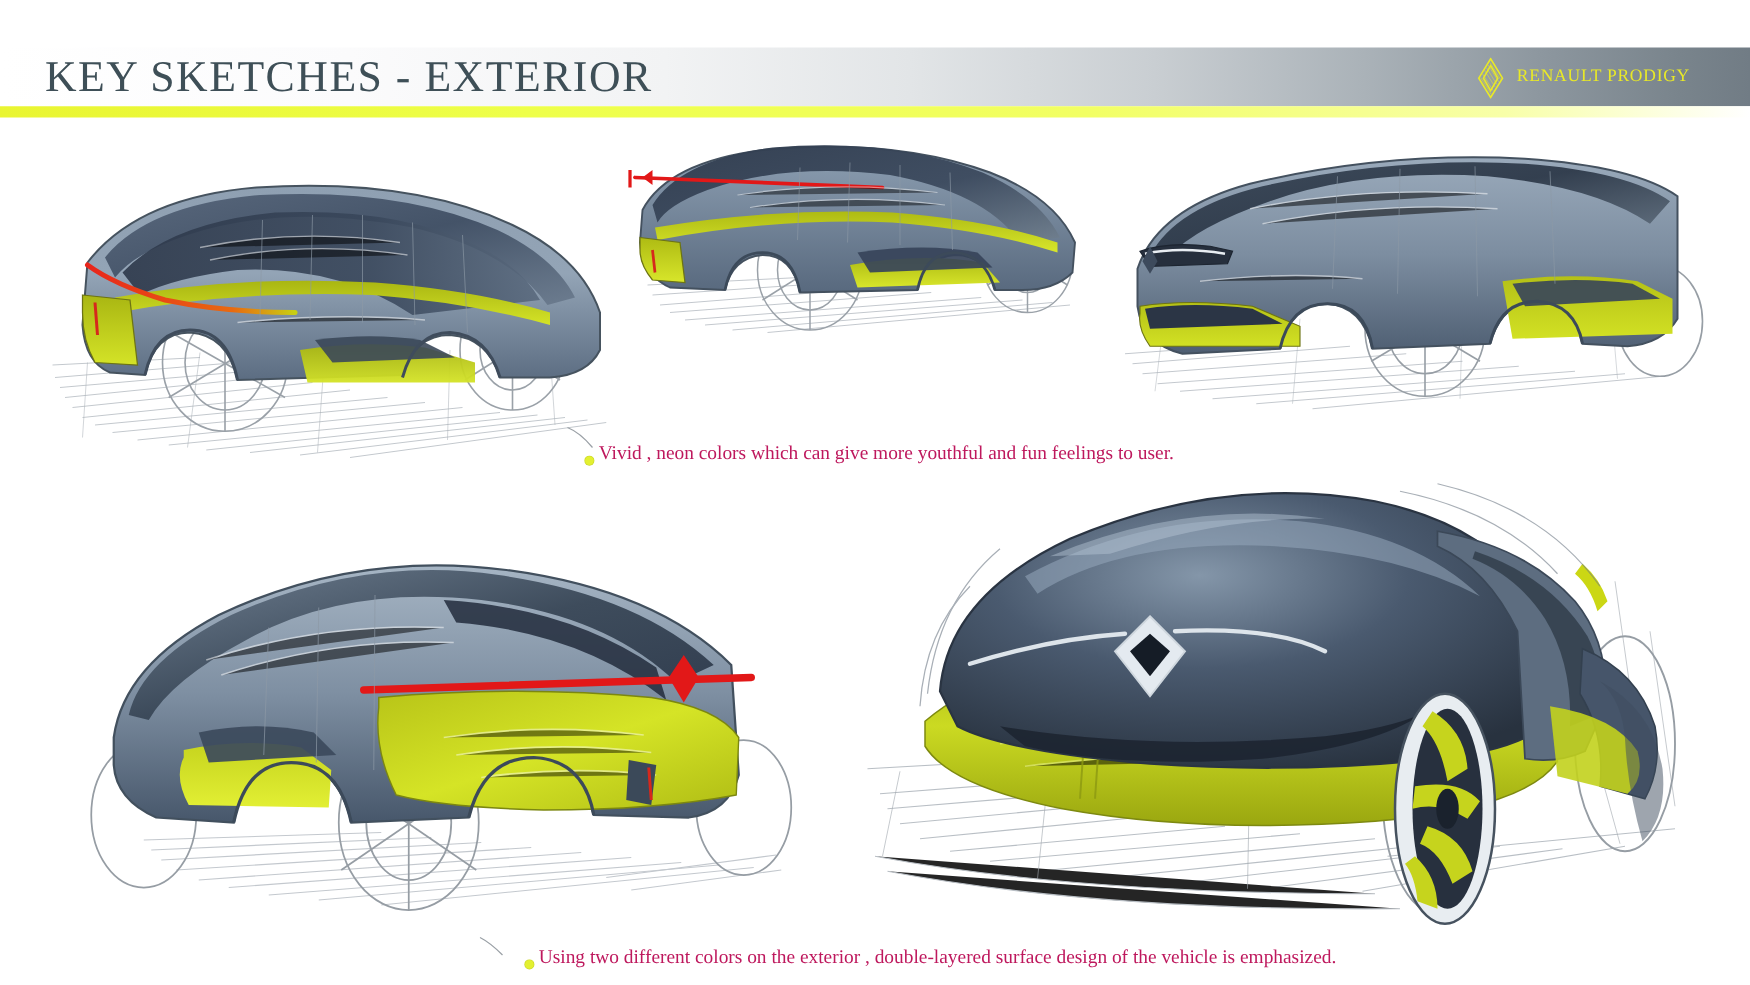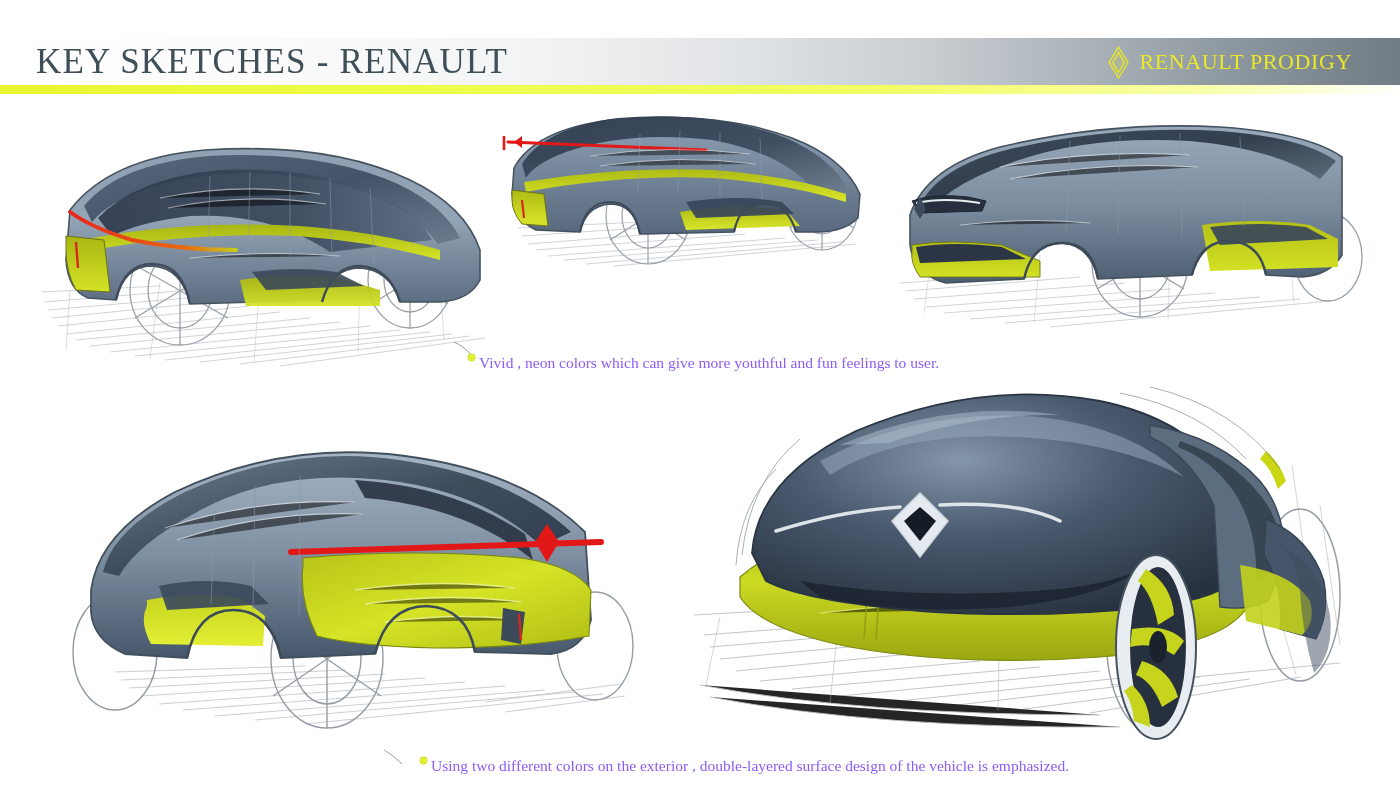--- a/index.html
+++ b/index.html
@@ -20,52 +20,52 @@
     font-family:"Liberation Serif",serif;
     font-size:35px;letter-spacing:1.2px;color:#3e4f57;
     white-space:nowrap;line-height:44px;
   }
   .brand{
     position:absolute;right:48px;top:46px;height:32px;
     display:flex;align-items:center;gap:9px;
   }
   .brand-text{
     font-family:"Liberation Serif",serif;
-    font-size:22px;letter-spacing:.6px;color:#e9e927;
+    font-size:14px;letter-spacing:.6px;color:#e9e927;
     white-space:nowrap;
   }
   .brand-logo{width:23px;height:33px;display:block;}
 
   .yellow-rule{
     position:absolute;left:0;top:85px;width:1400px;height:9px;
     background:linear-gradient(to right,#e9f531 0%,#eeff49 30%,#f2ff63 62%,#f8ffa8 86%,#ffffff 100%);
   }
 
   
   .caption{
-    position:absolute;display:flex;align-items:flex-start;gap:4px;
+    position:absolute;display:flex;align-items:flex-end;gap:4px;
     font-family:"Liberation Serif",serif;
-    font-size:15.5px;color:#8b5cf6;white-space:nowrap;
+    font-size:15.5px;color:#be185d;white-space:nowrap;
   }
   .cap-dot{width:7px;height:7px;border-radius:50%;background:#e3f031;flex:none;
            box-shadow:0 0 0 .5px #c9d62a;}
   .leader{position:absolute;}
 
   
   .sketch{position:absolute;}
   .sketch svg{display:block;overflow:visible;}
 </style>
 </head>
 <body>
 
 <div class="slide">
 
   <div class="header-band"></div>
 
-  <div class="title">KEY SKETCHES - RENAULT</div>
+  <div class="title">KEY SKETCHES - EXTERIOR</div>
 
   <div class="brand">
     <svg class="brand-logo" viewBox="0 0 46 66">
       <g fill="none" stroke="#e9e927" stroke-width="2.6">
         <path d="M23 2 L42 33 L23 64 L4 33 Z"></path>
         <path d="M23 13 L34.5 33 L23 53 L11.5 33 Z"></path>
       </g>
       <g stroke="#e9e927" stroke-width="1" opacity=".85">
         <path d="M13 20 L30 47"></path>
           <path d="M16 16 L33 43"></path>

